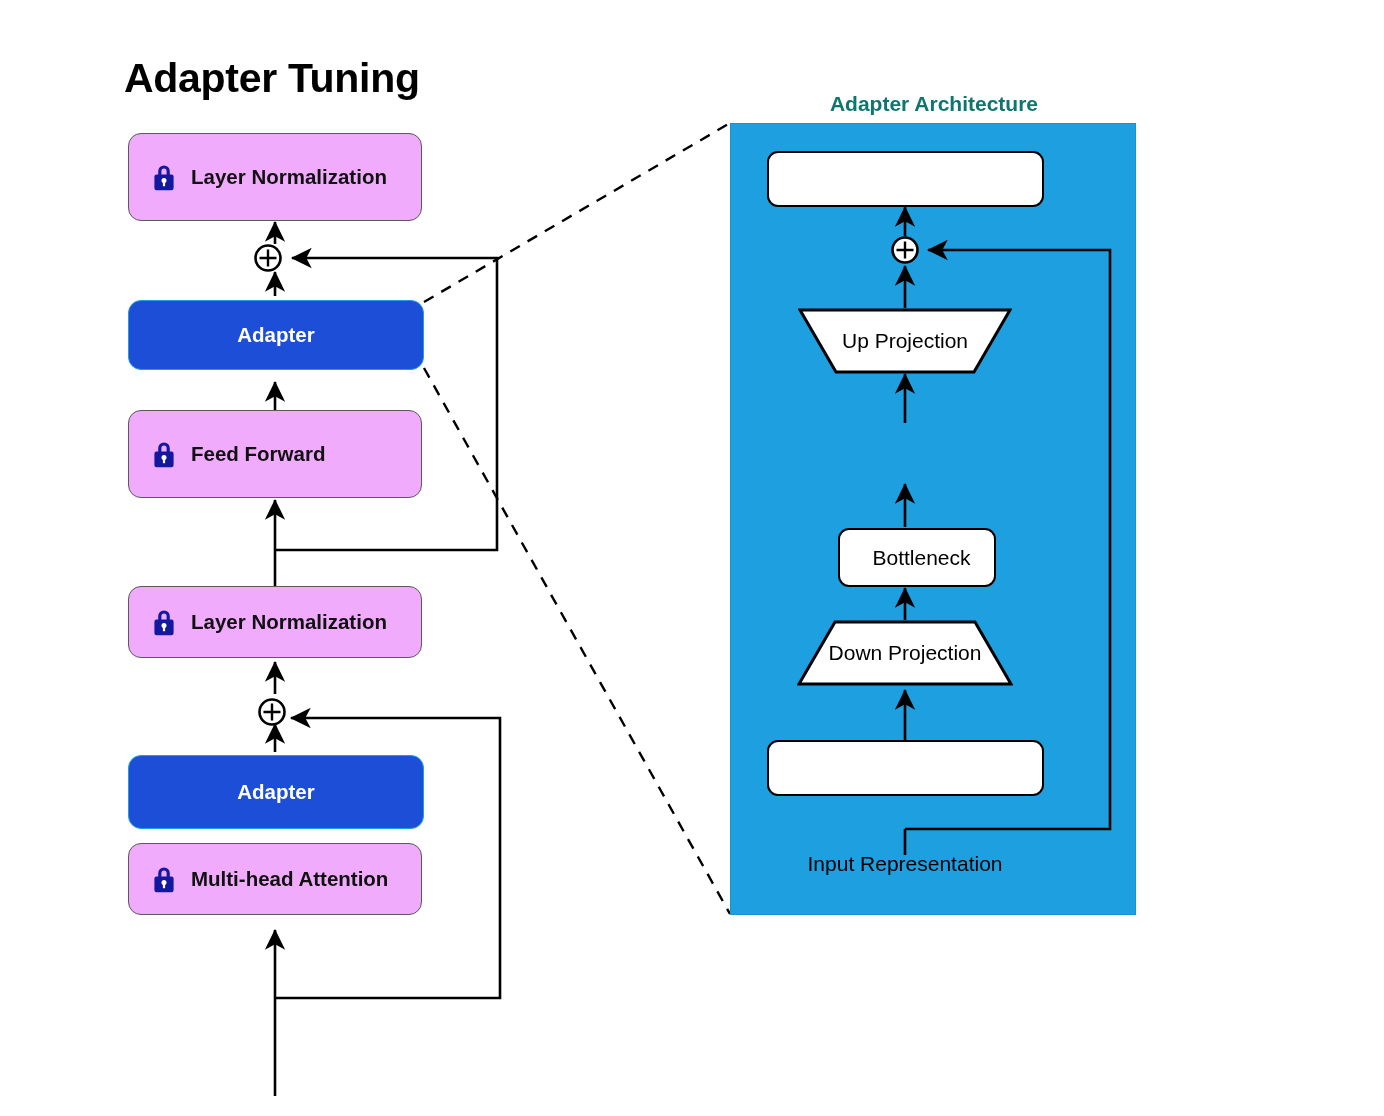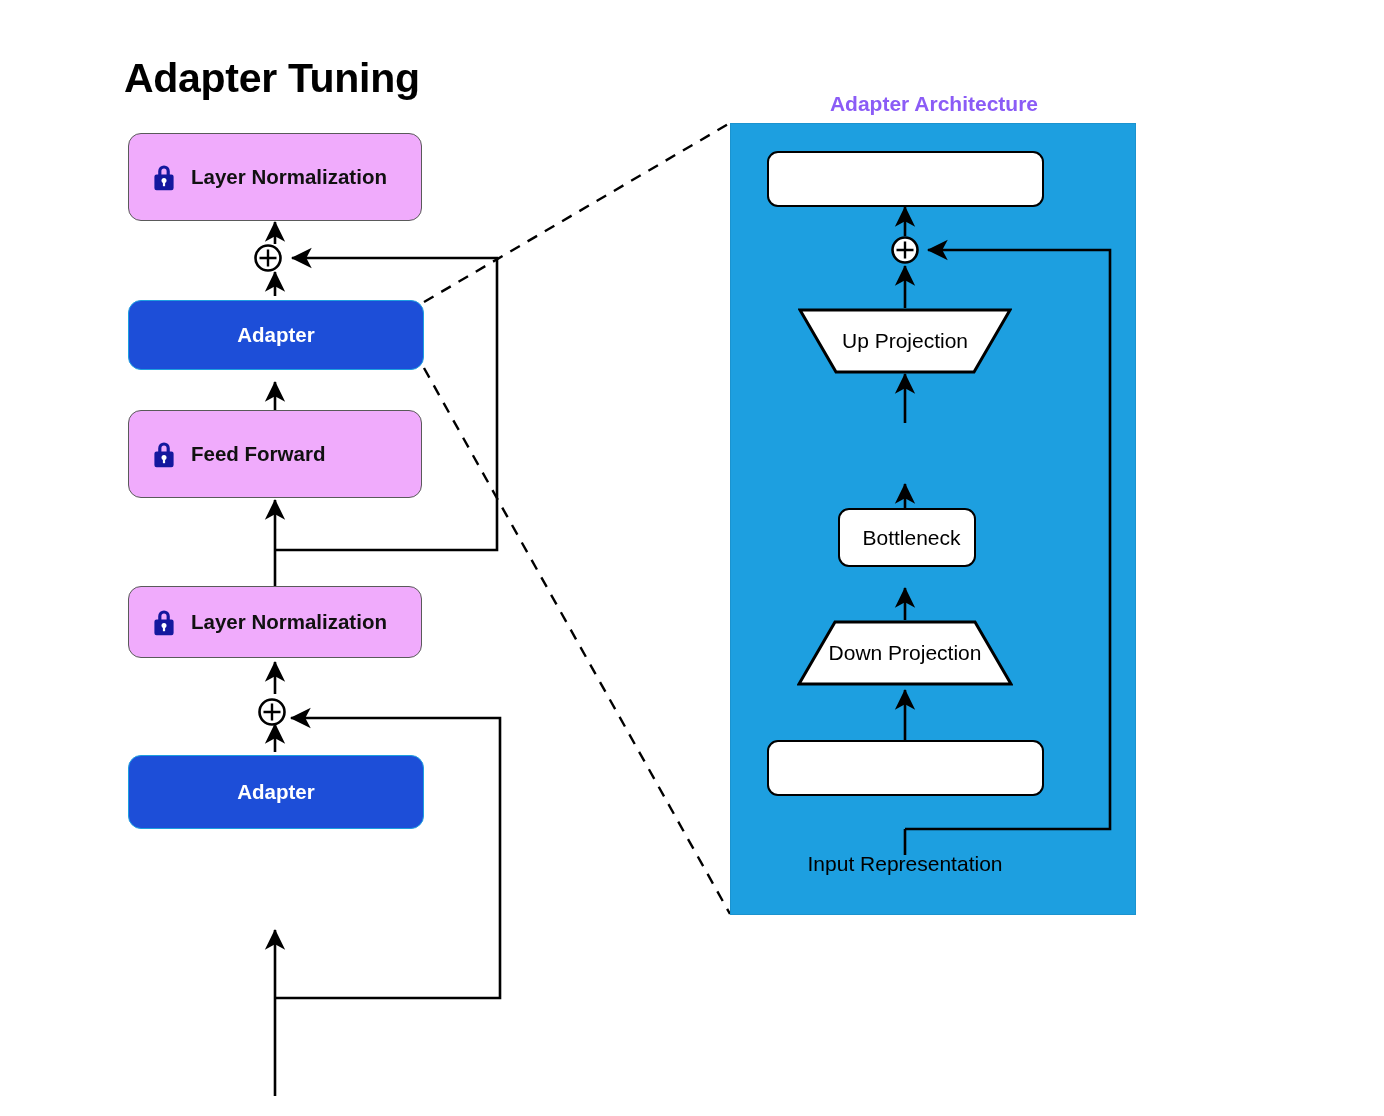--- a/index.html
+++ b/index.html
@@ -10,21 +10,21 @@
   }
   #canvas{position:absolute;inset:0;width:1384px;height:1116px;}
   svg.layer{position:absolute;left:0;top:0;width:1384px;height:1116px;overflow:visible;}
   .page-title{
     position:absolute;left:124px;top:55px;
     font-size:41px;font-weight:bold;color:#000;letter-spacing:-0.3px;
     white-space:nowrap;
   }
   .panel-title{
     position:absolute;left:730px;top:92px;width:408px;
-    text-align:center;font-size:21px;font-weight:bold;color:#8b5cf6;
+    text-align:center;font-size:21px;font-weight:bold;color:#0f766e;
   }
   
   .block{
     position:absolute;box-sizing:border-box;
     display:flex;align-items:center;
   }
   .block.frozen{
     background:#f0abfc;border:1.6px solid #5a5a5a;border-radius:13px;
     padding-left:22px;
   }
@@ -145,20 +145,29 @@
       <circle cx="13" cy="18.6" r="2.5" fill="#ffffff"></circle>
       <rect x="11.9" y="18.6" width="2.2" height="5.6" fill="#ffffff"></rect>
     </svg>
     <span class="block-label">Layer Normalization</span>
   </div>
 
   <div class="block adapter" style="left:128px;top:755px;width:296px;height:74px;">
     <span class="block-label">Adapter</span>
   </div>
 
+  <div class="block frozen" style="left:128px;top:843px;width:294px;height:72px;">
+    <svg class="lock-icon" viewBox="0 0 26 30">
+      <path d="M7.2,13 L7.2,9.2 A5.8,5.8 0 0 1 18.8,9.2 L18.8,13 L15.6,13 L15.6,9.2 A2.6,2.6 0 0 0 10.4,9.2 L10.4,13 Z" fill="#14189e"></path>
+      <rect x="3.4" y="12.6" width="19.2" height="15.6" rx="2.2" fill="#14189e"></rect>
+      <circle cx="13" cy="18.6" r="2.5" fill="#ffffff"></circle>
+      <rect x="11.9" y="18.6" width="2.2" height="5.6" fill="#ffffff"></rect>
+    </svg>
+    <span class="block-label">Multi-head Attention</span>
+  </div>
 
   <div class="panel-title">Adapter Architecture</div>
 
   <div class="blue-panel"></div>
 
   <svg class="layer" viewBox="0 0 1384 1116">
     <g stroke="#000" stroke-width="2.6" fill="none">
 
       <path d="M905,740 L905,690" marker-end="url(#arrHead)"></path>
 
@@ -187,21 +196,21 @@
   </div>
 
   <div class="trap-wrap" style="left:798px;top:308px;width:214px;height:66px;">
     <svg width="214" height="66" viewBox="0 0 214 66">
       <polygon points="2,2 212,2 176,64 38,64" fill="#ffffff" stroke="#000" stroke-width="3"></polygon>
     </svg>
     <span class="trap-label">Up Projection</span>
   </div>
 
 
-  <div class="wbox" style="left:838px;top:508px;width:138px;height:59px;padding-left:9px;">
+  <div class="wbox" style="left:838px;top:528px;width:158px;height:59px;padding-left:9px;">
     <span class="wbox-label">Bottleneck</span>
   </div>
 
   <div class="trap-wrap" style="left:797px;top:620px;width:216px;height:66px;">
     <svg width="216" height="66" viewBox="0 0 216 66">
       <polygon points="38,2 178,2 214,64 2,64" fill="#ffffff" stroke="#000" stroke-width="3"></polygon>
     </svg>
     <span class="trap-label">Down Projection</span>
   </div>
 

